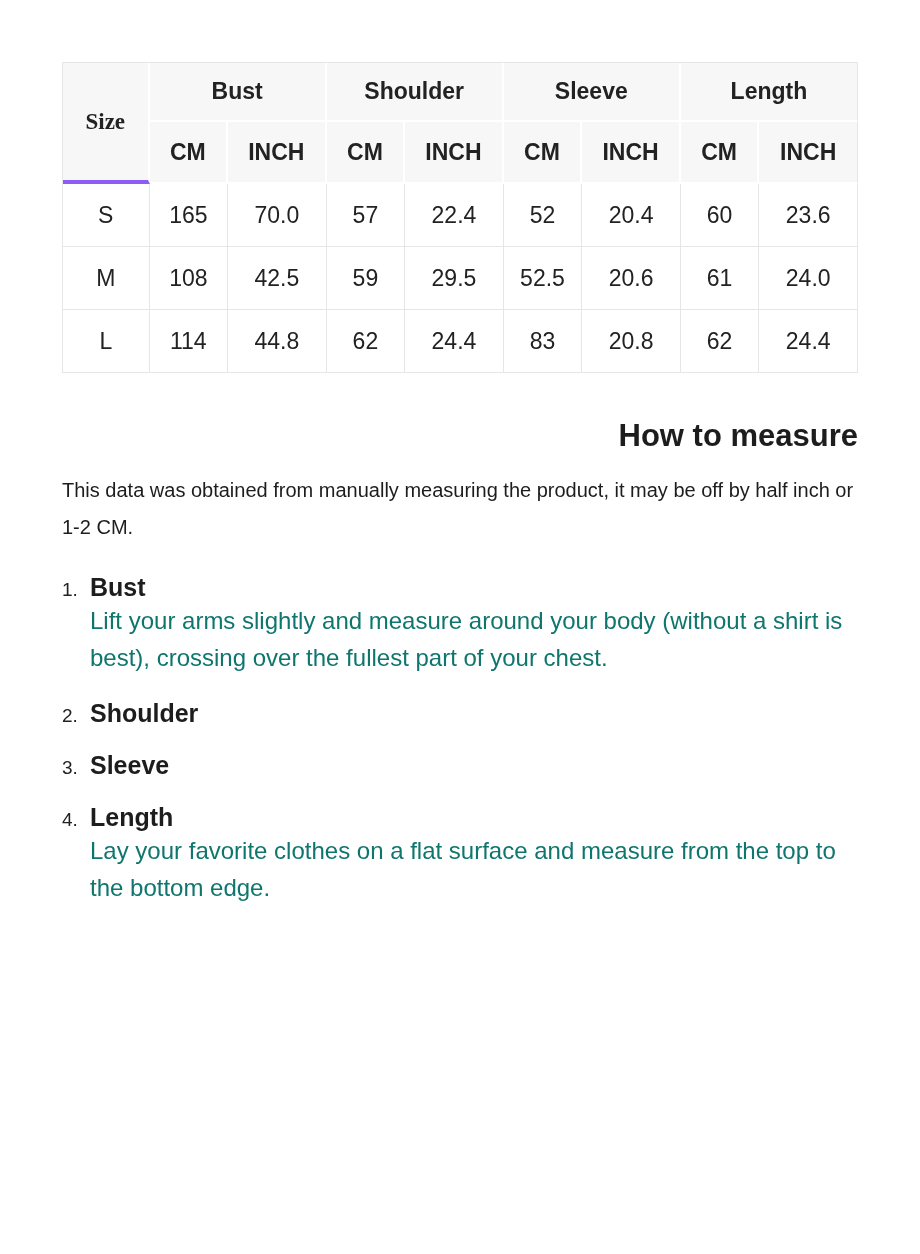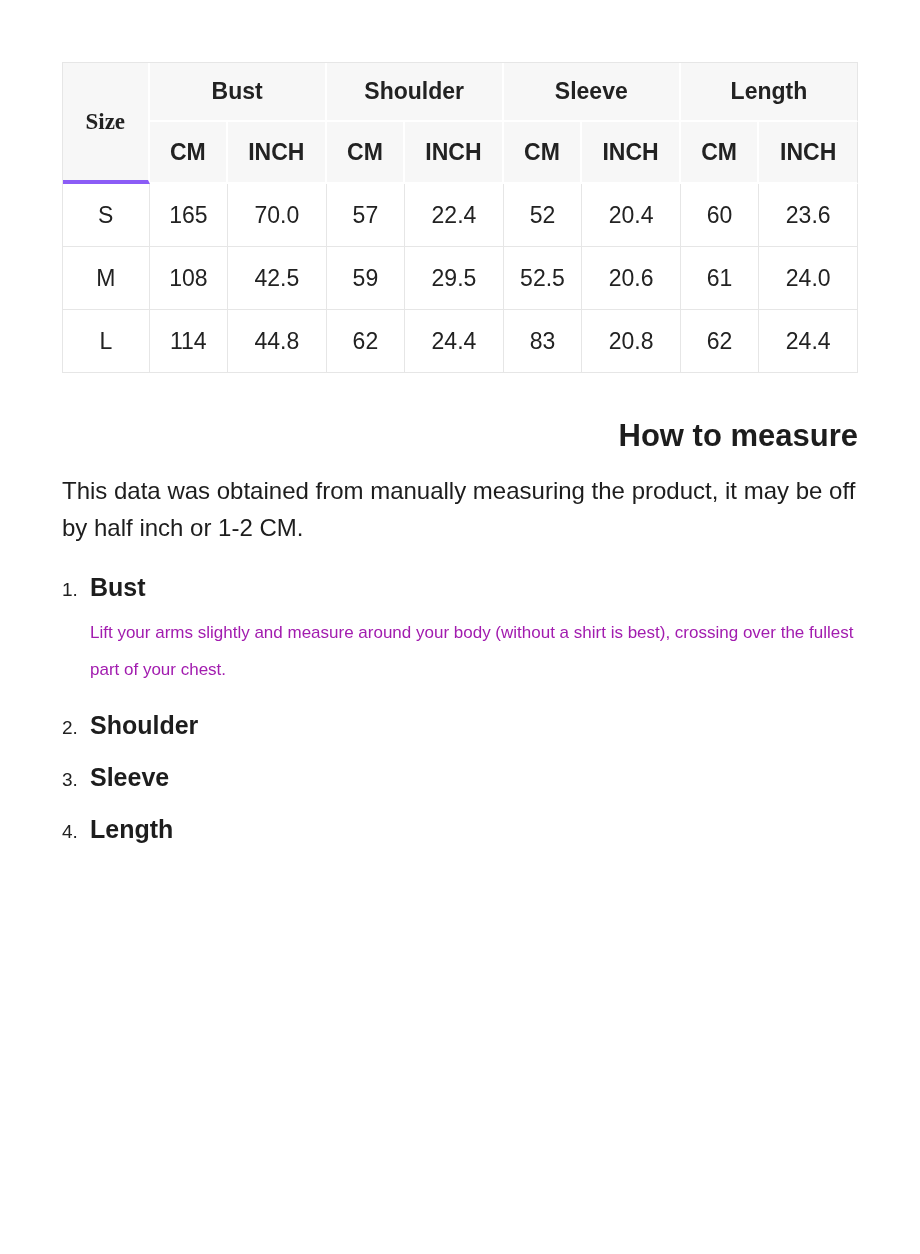--- a/index.html
+++ b/index.html
@@ -47,21 +47,21 @@
   
   h2.htm-title {
     margin-top: 45px;
     font-size: 31px;
     font-weight: bold;
     color: #1d1d1d;
     text-align: right;
   }
   p.htm-intro {
     margin-top: 18px;
-    font-size: 24px;
+    font-size: 20px;
     line-height: 37px;
     color: #1d1d1d;
   }
   .steps { margin-top: 26px; list-style: none; }
   .step {
     display: grid;
     grid-template-columns: 28px 1fr;
     align-items: baseline;
     margin-bottom: 22px;
   }
@@ -70,24 +70,23 @@
     color: #222222;
   }
   .step-body { min-width: 0; }
   .step-title {
     font-size: 25px;
     font-weight: bold;
     color: #1d1d1d;
     line-height: 30px;
   }
   .step-desc {
-    margin-top: 12px;
-    font-size: 17px;
+    font-size: 24px;
     line-height: 37px;
-    color: #a21caf;
+    color: #0f766e;
   }
 </style>
 </head>
 <body>
 
 <table class="size-chart">
   <colgroup>
     <col class="c-size">
     <col class="c-cm">
       <col class="c-inch">
@@ -174,15 +173,16 @@
   <li class="step">
     <span class="step-num">3.</span>
     <div class="step-body">
       <div class="step-title">Sleeve</div>
     </div>
   </li>
   <li class="step">
     <span class="step-num">4.</span>
     <div class="step-body">
       <div class="step-title">Length</div>
+      <p class="step-desc">Lay your favorite clothes on a flat surface and measure from the top to the bottom edge.</p>
     </div>
   </li>
 </ol>
 
 </body></html>

